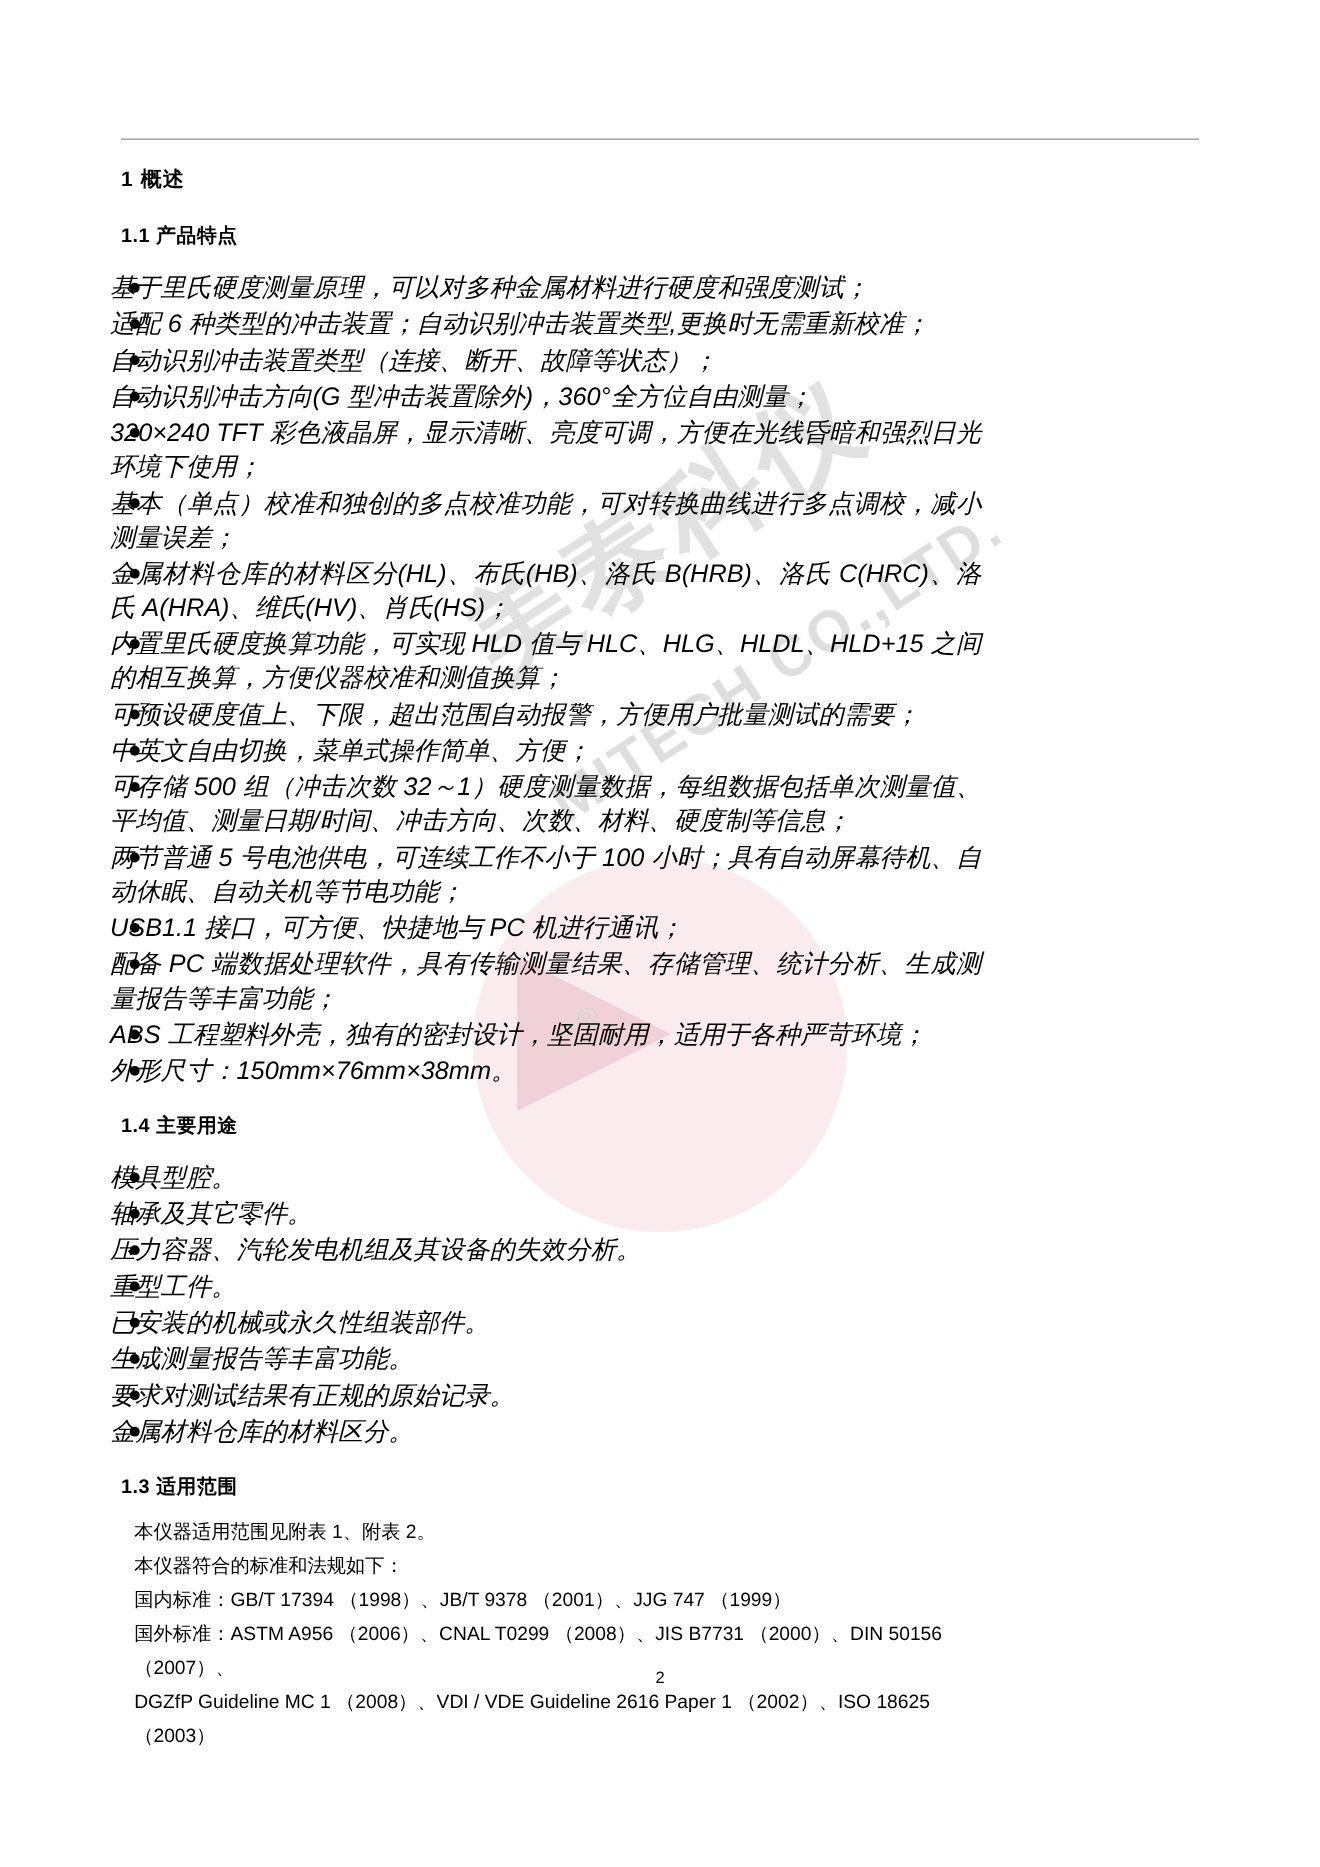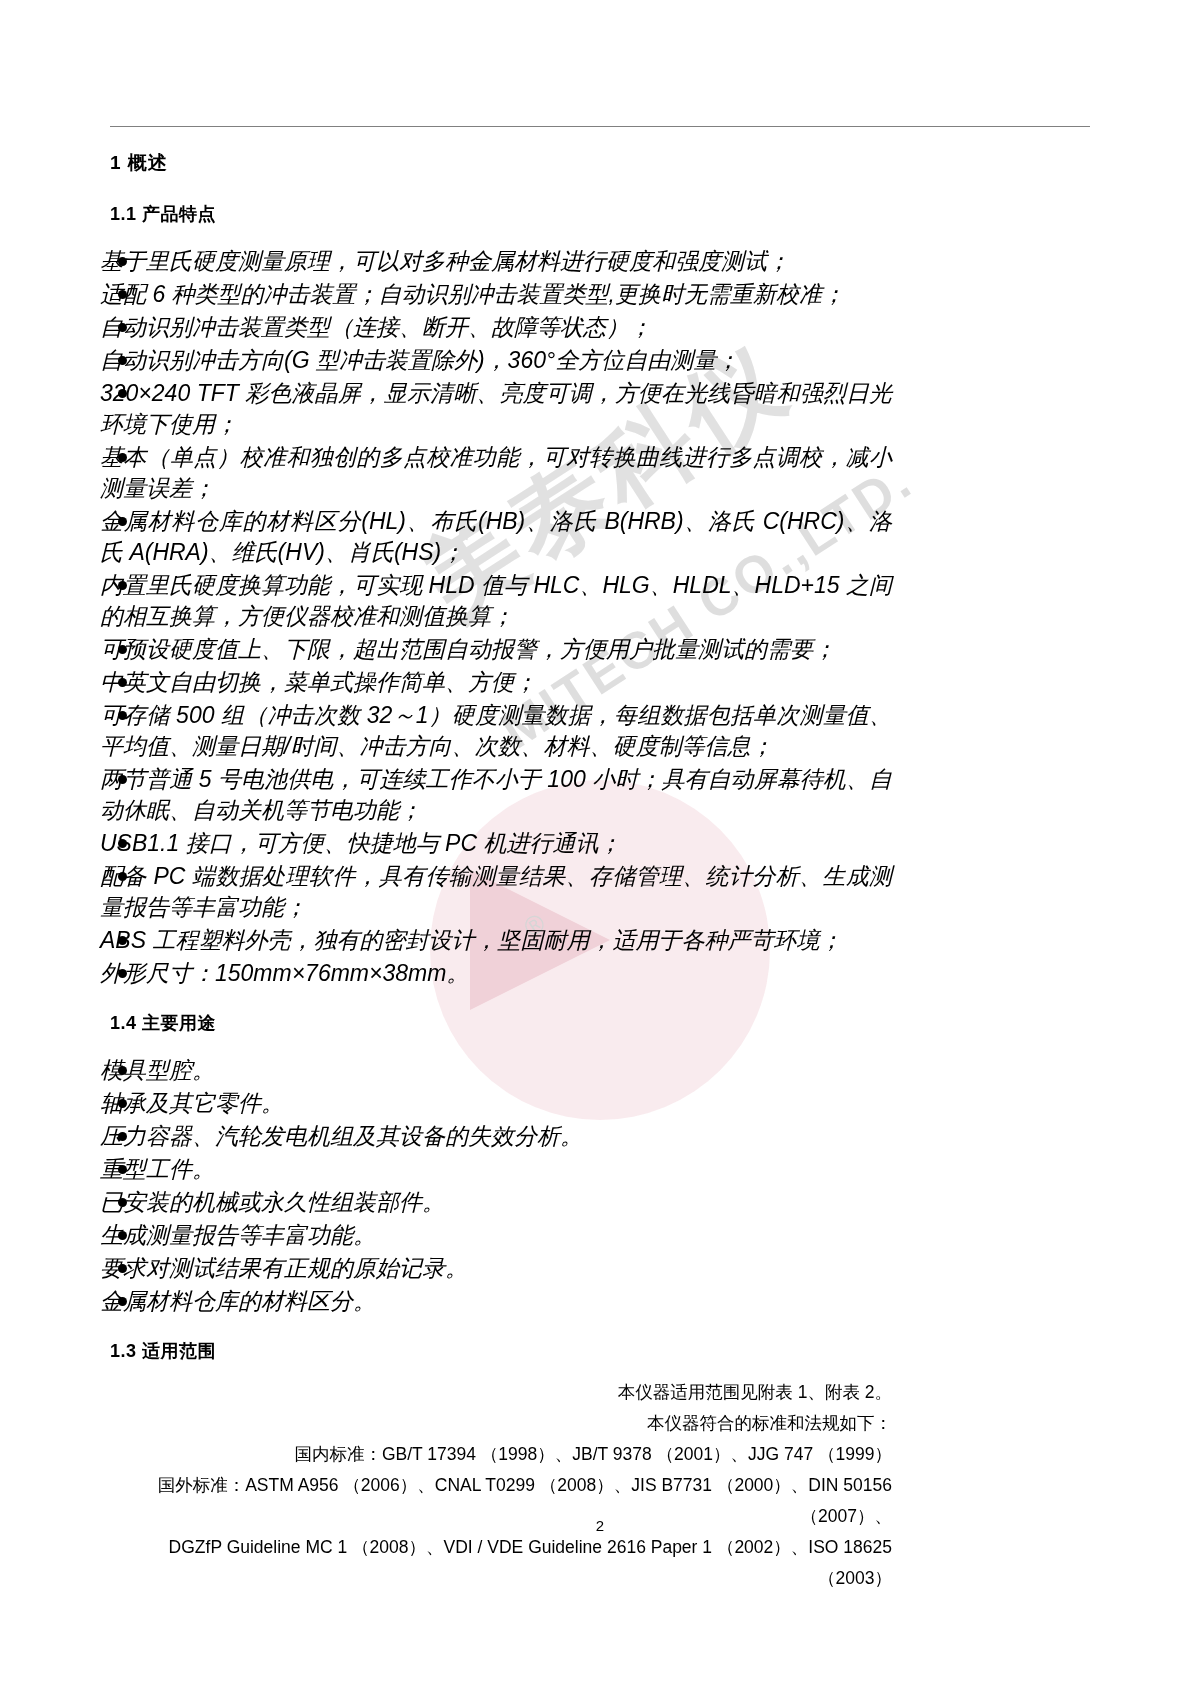--- a/index.html
+++ b/index.html
@@ -140,21 +140,21 @@
     background: #000;
     border-radius: 50%;
   }
   .para-block {
     padding: 0 108px 0 122px;
   }
   .para {
     font-size: 17.5px;
     line-height: 31px;
     margin: 0;
-    text-align: right;
+    text-align: left;
   }
   .para.hang {
     padding-left: 0;
   }
   .gap-sm { height: 14px; }
   .gap-md { height: 20px; }
   .gap-lg { height: 26px; }
   .footer {
     position: absolute;
     left: 0;

